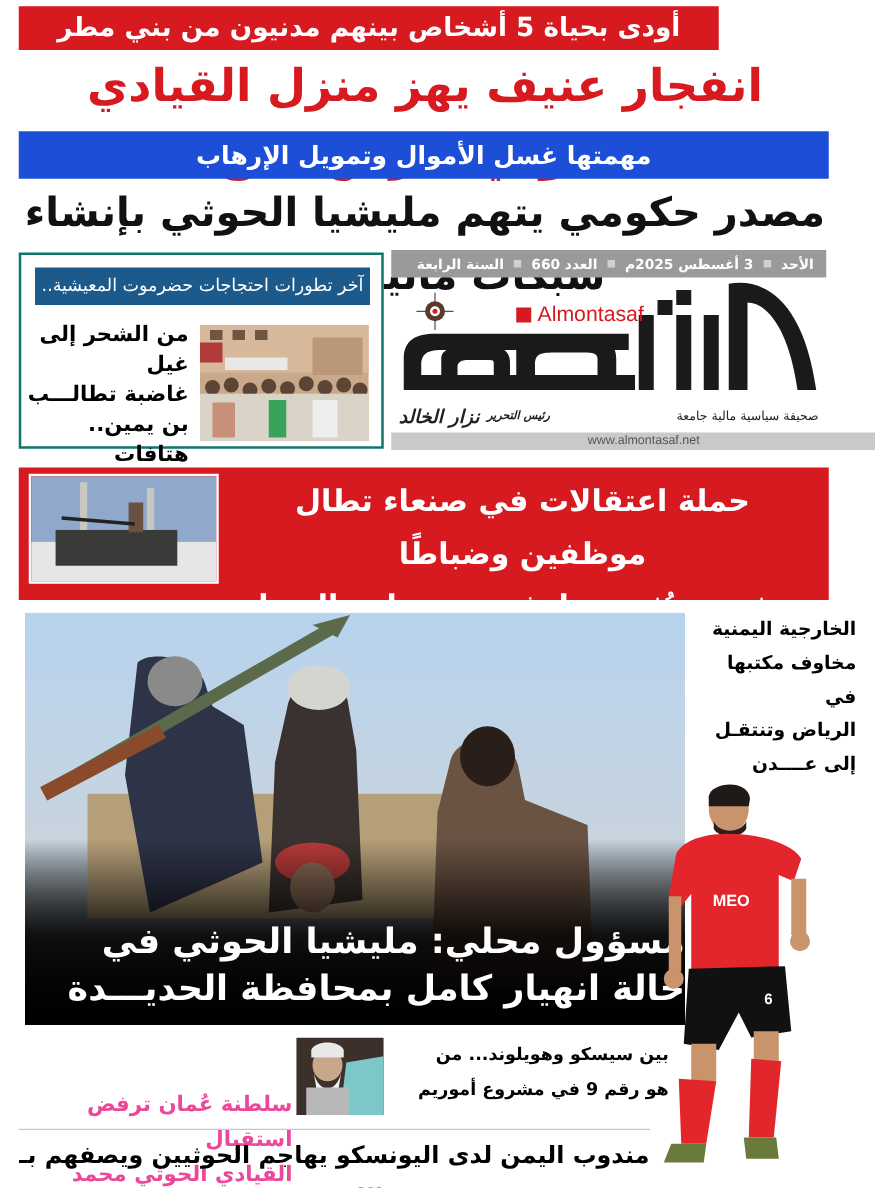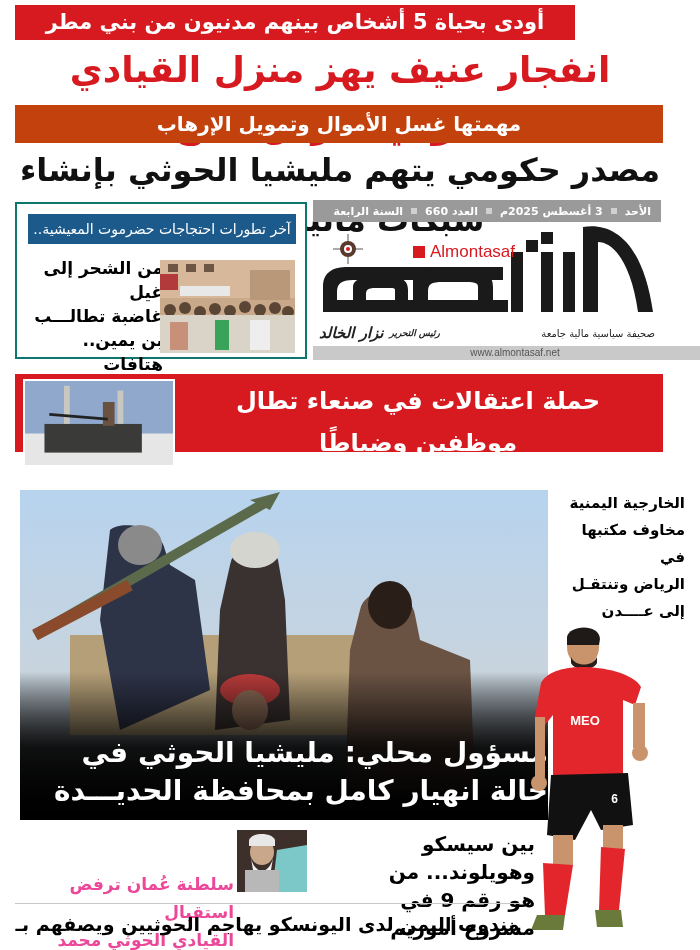--- a/index.html
+++ b/index.html
@@ -14,21 +14,21 @@
     background: #d71920; color: #fff;
     font-weight: bold; font-size: 21px; text-align: center; line-height: 35px;
   }
   .headline-red {
     left: 10px; top: 42px; width: 660px; height: 55px;
     color: #d71920; font-weight: bold; font-size: 36px; text-align: center; line-height: 55px;
     letter-spacing: -0.5px;
   }
   .kicker-black {
     left: 15px; top: 105px; width: 648px; height: 38px;
-    background: #c2410c; color: #fff;
+    background: #1d4ed8; color: #fff;
     font-weight: bold; font-size: 20px; text-align: center; line-height: 38px;
   }
   .headline-black {
     left: 10px; top: 145px; width: 660px; height: 50px;
     color: #111; font-weight: bold; font-size: 32px; text-align: center; line-height: 50px;
     letter-spacing: -0.5px;
   }
 
   
   .masthead { left: 313px; top: 200px; width: 350px; height: 162px; }
@@ -70,26 +70,26 @@
   }
   .boxed-header {
     position: absolute; left: 11px; top: 10px; width: 268px; height: 30px;
     background: #1c5a8c; color: #fff; font-size: 14px; text-align: center; line-height: 30px;
   }
   .boxed-photo {
     position: absolute; left: 143px; top: 56px; width: 135px; height: 93px; overflow: hidden;
   }
   .boxed-text {
     position: absolute; left: 0; top: 52px; width: 138px; padding-right: 4px;
-    color: #000; font-weight: bold; font-size: 17px; line-height: 24px; text-align: right; margin-left: 12px;
+    color: #000; font-weight: bold; font-size: 17px; line-height: 24px; text-align: right;
   }
 
   
   .red-band {
-    left: 15px; top: 374px; width: 648px; height: 78px; background: #d71920;
+    left: 15px; top: 374px; width: 648px; height: 106px; background: #d71920;
   }
   .red-band-photo {
     position: absolute; left: 8px; top: 5px; width: 152px; height: 88px; border: 2px solid #fff; overflow: hidden;
   }
   .red-band-text {
     position: absolute; right: 10px; top: 6px; width: 470px;
     color: #fff; font-weight: bold; font-size: 24px; line-height: 42px; text-align: center;
   }
 
   
@@ -104,21 +104,21 @@
     left: 560px; top: 490px; width: 125px;
     color: #000; font-weight: bold; font-size: 15px; line-height: 27px; text-align: right;
   }
 
   
   .player { left: 523px; top: 625px; width: 150px; height: 310px; }
 
   
   .bottom-story-a {
     left: 325px; top: 830px; width: 210px;
-    color: #000; font-weight: bold; font-size: 20px; line-height: 28px; text-align: right;
+    color: #000; font-weight: bold; font-size: 14px; line-height: 28px; text-align: right;
   }
   .bottom-photo { left: 237px; top: 830px; width: 70px; height: 62px; overflow: hidden; }
   .bottom-story-b {
     left: 12px; top: 830px; width: 222px;
     color: #ec4899; font-weight: bold; font-size: 17px; line-height: 28px; text-align: right; margin-top: 40px;
   }
   .sep-line { left: 15px; top: 903px; width: 505px; height: 1px; background: #c8c8c8; }
   .bottom-headline {
     left: 10px; top: 907px; width: 515px;
     color: #000; font-weight: bold; font-size: 19px; line-height: 34px; text-align: center;

